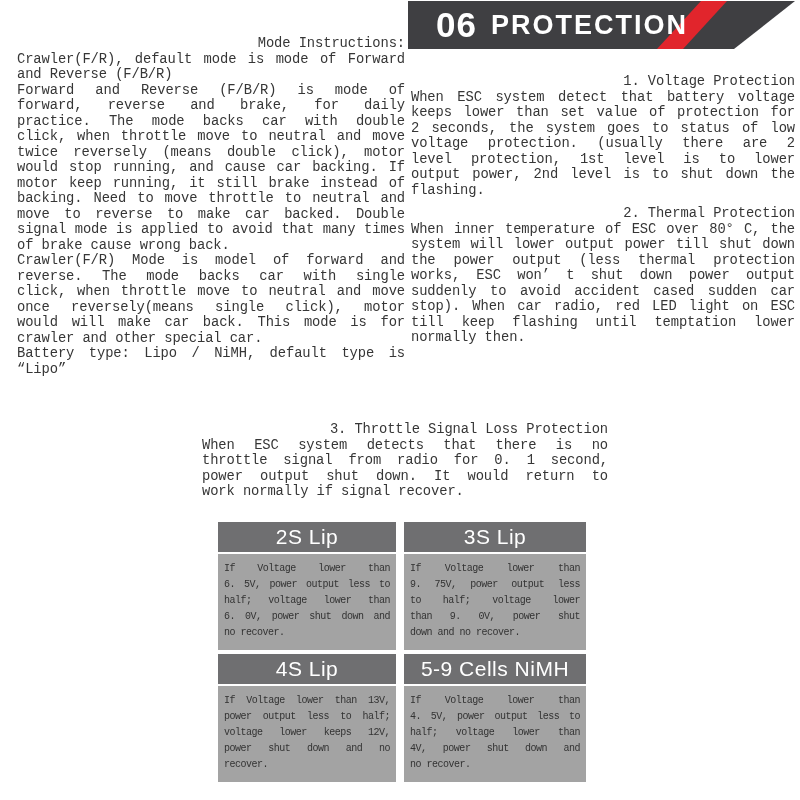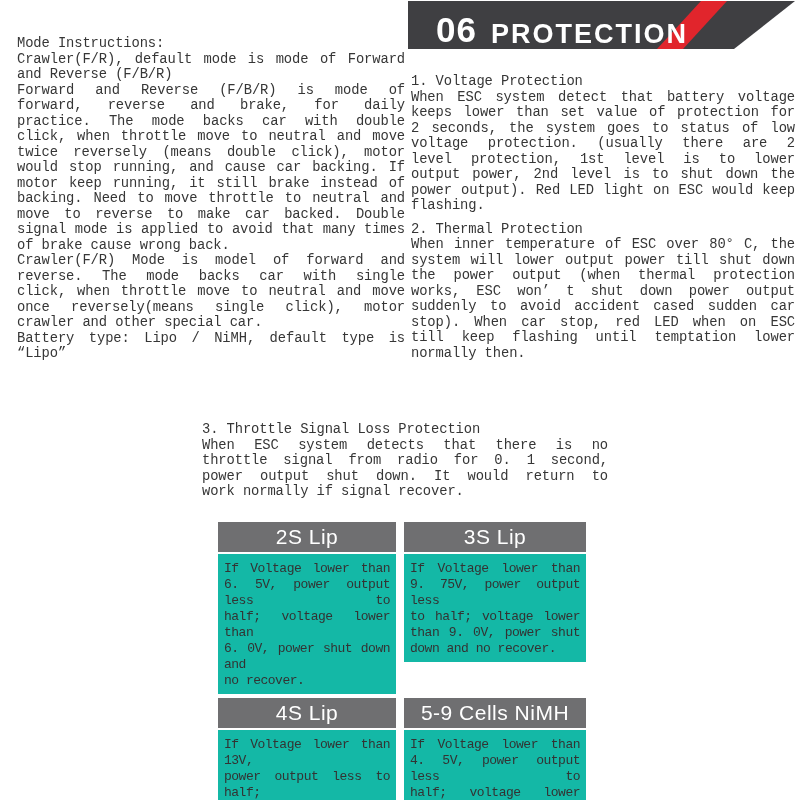--- a/index.html
+++ b/index.html
@@ -4,50 +4,50 @@
 <style>
   html,body{margin:0;padding:0;}
   body{
     width:800px;height:800px;position:relative;background:#ffffff;overflow:hidden;
     font-family:"Liberation Mono","DejaVu Sans Mono",monospace;color:#363636;
   }
   
   .banner-svg{position:absolute;left:0;top:0;width:800px;height:52px;}
   .banner-text{
     position:absolute;left:436px;top:0;height:50px;
-    display:flex;align-items:flex-end;gap:14px;
+    display:flex;align-items:center;gap:14px;
     font-family:"Liberation Sans","DejaVu Sans",sans-serif;color:#ffffff;
   }
   .banner-num{font-size:35px;font-weight:bold;letter-spacing:1px;}
   .banner-title{font-size:27px;font-weight:bold;letter-spacing:2px;}
   
   .mono-block{font-size:13.8px;line-height:15.5px;letter-spacing:-0.1px;}
   .jtext .jline{text-align:justify;text-align-last:justify;}
   .jtext .jline:last-child{text-align-last:left;}
-  .sec-heading{white-space:pre;}
+  .sec-heading{white-space:pre;text-align:right;}
   .col-left{position:absolute;left:17px;top:36px;width:388px;}
   .col-right{position:absolute;left:411px;top:74px;width:384px;}
   .col-right .sec-heading.second{margin-top:8px;}
   .mid-section{position:absolute;left:202px;top:422px;width:406px;}
   
   .battery-table{
     position:absolute;left:218px;top:522px;
     display:grid;grid-template-columns:178px 182px;column-gap:8px;row-gap:4px;
   }
   .cell{display:flex;flex-direction:column;border-radius:24px;}
   .cell-h{
     height:30px;margin-bottom:2px;background:#6f6f71;color:#ffffff;
     display:flex;align-items:center;justify-content:center;
     font-family:"Liberation Sans","DejaVu Sans",sans-serif;
     font-size:21px;letter-spacing:0.5px;
   }
   .cell-b{
-    background:#14b8a6;min-height:96px;box-sizing:border-box;
+    background:#a3a3a3;min-height:96px;box-sizing:border-box;
     padding:7px 6px 5px 6px;
-    font-size:13px;line-height:16px;letter-spacing:-0.5px;color:#333333;
+    font-size:10px;line-height:16px;letter-spacing:-0.5px;color:#333333;
   }
 </style>
 </head>
 <body>
 
 <svg class="banner-svg" viewBox="0 0 800 52">
   <polygon points="408,1 795,1 734,49 408,49" fill="#3f3f42"></polygon>
   <polygon points="701,1 727,1 683,49 657,49" fill="#e1252c"></polygon>
 </svg>
 <div class="banner-text">
@@ -72,48 +72,48 @@
       <div class="jline">backing. Need to move throttle to neutral and</div>
       <div class="jline">move to reverse to make car backed. Double</div>
       <div class="jline">signal mode is applied to avoid that many times</div>
       <div class="jline">of brake cause wrong back.</div>
     </div>
   <div class="jtext">
       <div class="jline">Crawler(F/R) Mode is model of forward and</div>
       <div class="jline">reverse. The mode backs car with single</div>
       <div class="jline">click, when throttle move to neutral and move</div>
       <div class="jline">once reversely(means single click), motor</div>
+      <div class="jline">would will make car back. This mode is for</div>
       <div class="jline">crawler and other special car.</div>
     </div>
   <div class="jtext">
       <div class="jline">Battery type: Lipo / NiMH, default type is</div>
       <div class="jline">“Lipo”</div>
     </div>
 </div>
 
 <div class="col-right mono-block">
   <div class="sec-heading">1. Voltage Protection</div>
   <div class="jtext">
       <div class="jline">When ESC system detect that battery voltage</div>
       <div class="jline">keeps lower than set value of protection for</div>
       <div class="jline">2 seconds, the system goes to status of low</div>
       <div class="jline">voltage protection. (usually there are 2</div>
       <div class="jline">level protection, 1st level is to lower</div>
       <div class="jline">output power, 2nd level is to shut down the</div>
-      <div class="jline">power output). Red LED light on ESC would keep</div>
       <div class="jline">flashing.</div>
     </div>
   <div class="sec-heading second">2. Thermal Protection</div>
   <div class="jtext">
       <div class="jline">When inner temperature of ESC over 80° C, the</div>
       <div class="jline">system will lower output power till shut down</div>
-      <div class="jline">the power output (when thermal protection</div>
+      <div class="jline">the power output (less thermal protection</div>
       <div class="jline">works, ESC won’ t shut down power output</div>
       <div class="jline">suddenly to avoid accident cased sudden car</div>
-      <div class="jline">stop). When car stop, red LED when on ESC</div>
+      <div class="jline">stop). When car radio, red LED light on ESC</div>
       <div class="jline">till keep flashing until temptation lower</div>
       <div class="jline">normally then.</div>
     </div>
 </div>
 
 <div class="mid-section mono-block">
   <div class="sec-heading">3. Throttle Signal Loss Protection</div>
   <div class="jtext">
       <div class="jline">When ESC system detects that there is no</div>
       <div class="jline">throttle signal from radio for 0. 1 second,</div>

